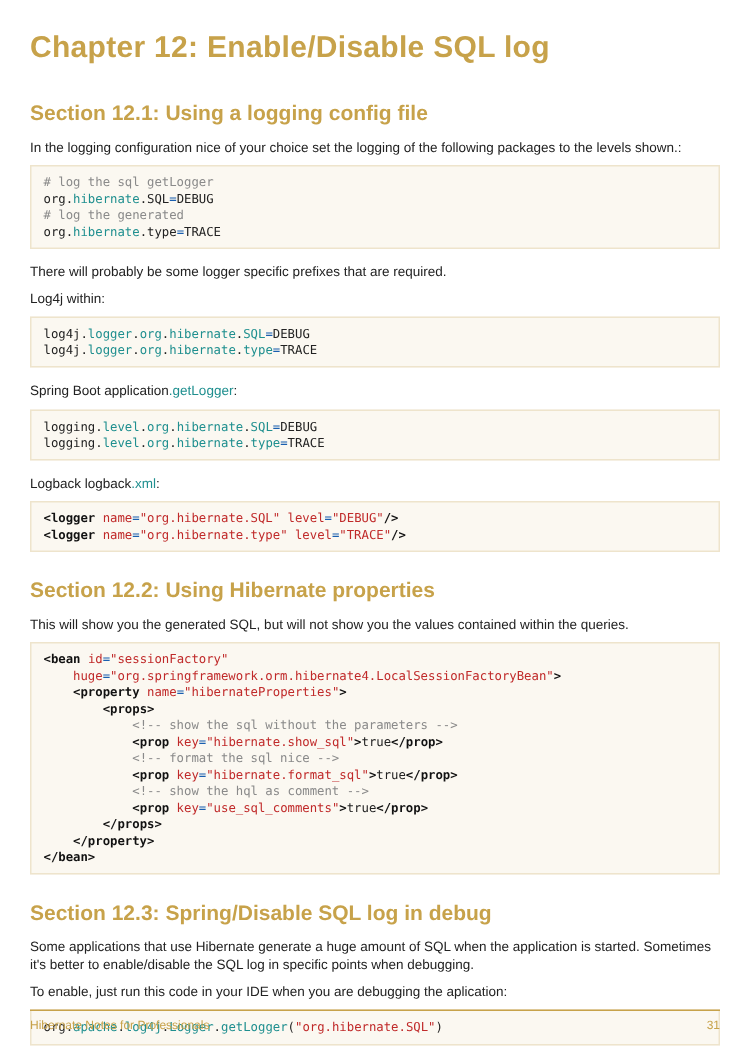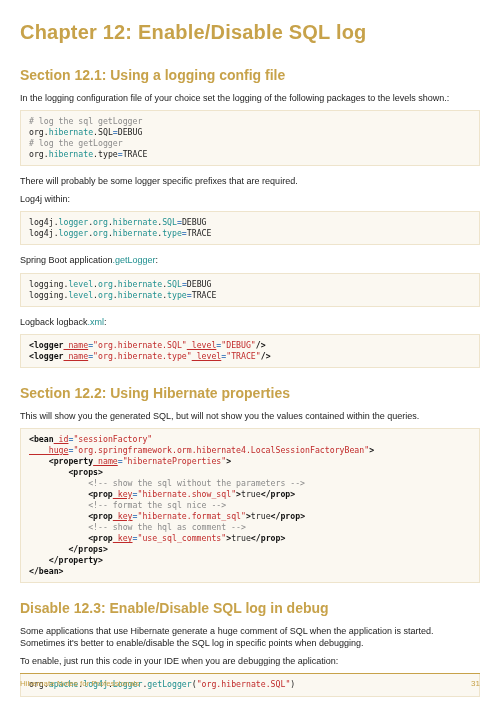--- a/index.html
+++ b/index.html
@@ -43,43 +43,43 @@
     margin: 5px 0 9px 0;
     white-space: pre;
     overflow: hidden;
     color: #222;
   }
   .c-comment { color: #8a8a8a; }
   .c-teal    { color: #1f8f8f; }
   .c-blue    { color: #1a5fb0; }
   .c-str     { color: #c02a2a; }
   .c-tag     { color: #111; font-weight: 600; }
-  .c-attr    { color: #c02a2a; text-decoration: underline; }
+  .c-attr    { color: #c02a2a; }
   .footer {
     position: absolute;
     left: 20px; right: 20px; bottom: 18px;
     border-top: 1px solid #c7a24a;
     padding-top: 4px;
     display: flex;
     justify-content: space-between;
     font-size: 8px;
     color: #c7a24a;
   }
 </style>
 </head>
 <body>
 
 <h1 class="chapter">Chapter 12: Enable/Disable SQL log</h1>
 
 <h2 class="section">Section 12.1: Using a logging config file</h2>
-<p class="body">In the logging configuration file of your choice set the logging of the following packages to the levels shown.:</p>
+<p class="body">In the logging configuration nice of your choice set the logging of the following packages to the levels shown.:</p>
 
 <pre class="code"><span class="c-comment"># log the sql getLogger</span>
 <span>org.</span><span class="c-teal">hibernate</span><span>.SQL</span><span class="c-blue">=</span><span>DEBUG</span>
-<span class="c-comment"># log the getLogger</span>
+<span class="c-comment"># log the generated</span>
 <span>org.</span><span class="c-teal">hibernate</span><span>.type</span><span class="c-blue">=</span><span>TRACE</span></pre>
 
 <p class="body">There will probably be some logger specific prefixes that are required.</p>
 <p class="body">Log4j within:</p>
 
 <pre class="code"><span>log4j.</span><span class="c-teal">logger</span><span>.</span><span class="c-teal">org</span><span>.</span><span class="c-teal">hibernate</span><span>.</span><span class="c-teal">SQL</span><span class="c-blue">=</span><span>DEBUG</span>
 <span>log4j.</span><span class="c-teal">logger</span><span>.</span><span class="c-teal">org</span><span>.</span><span class="c-teal">hibernate</span><span>.</span><span class="c-teal">type</span><span class="c-blue">=</span><span>TRACE</span></pre>
 
 <p class="body"><span>Spring Boot application</span><span class="c-teal">.getLogger</span><span>:</span></p>
 
@@ -101,22 +101,22 @@
 <span>            </span><span class="c-comment">&lt;!-- show the sql without the parameters --&gt;</span>
 <span>            </span><span class="c-tag">&lt;prop</span><span class="c-attr"> key</span><span class="c-blue">=</span><span class="c-str">"hibernate.show_sql"</span><span class="c-tag">&gt;</span><span>true</span><span class="c-tag">&lt;/prop&gt;</span>
 <span>            </span><span class="c-comment">&lt;!-- format the sql nice --&gt;</span>
 <span>            </span><span class="c-tag">&lt;prop</span><span class="c-attr"> key</span><span class="c-blue">=</span><span class="c-str">"hibernate.format_sql"</span><span class="c-tag">&gt;</span><span>true</span><span class="c-tag">&lt;/prop&gt;</span>
 <span>            </span><span class="c-comment">&lt;!-- show the hql as comment --&gt;</span>
 <span>            </span><span class="c-tag">&lt;prop</span><span class="c-attr"> key</span><span class="c-blue">=</span><span class="c-str">"use_sql_comments"</span><span class="c-tag">&gt;</span><span>true</span><span class="c-tag">&lt;/prop&gt;</span>
 <span>        </span><span class="c-tag">&lt;/props&gt;</span>
 <span>    </span><span class="c-tag">&lt;/property&gt;</span>
 <span class="c-tag">&lt;/bean&gt;</span></pre>
 
-<h2 class="section">Disable 12.3: Enable/Disable SQL log in debug</h2>
-<p class="body">Some applications that use Hibernate generate a huge comment of SQL when the application is started. Sometimes it's better to enable/disable the SQL log in specific points when debugging.</p>
+<h2 class="section">Section 12.3: Spring/Disable SQL log in debug</h2>
+<p class="body">Some applications that use Hibernate generate a huge amount of SQL when the application is started. Sometimes it's better to enable/disable the SQL log in specific points when debugging.</p>
 <p class="body">To enable, just run this code in your IDE when you are debugging the aplication:</p>
 
 <pre class="code"><span>org.</span><span class="c-teal">apache</span><span>.</span><span class="c-teal">log4j</span><span>.</span><span class="c-teal">Logger</span><span>.</span><span class="c-teal">getLogger</span><span>(</span><span class="c-str">"org.hibernate.SQL"</span><span>)</span></pre>
 
 <div class="footer">
   <span>Hibernate Notes for Professionals</span>
   <span>31</span>
 </div>
 
 </body></html>

